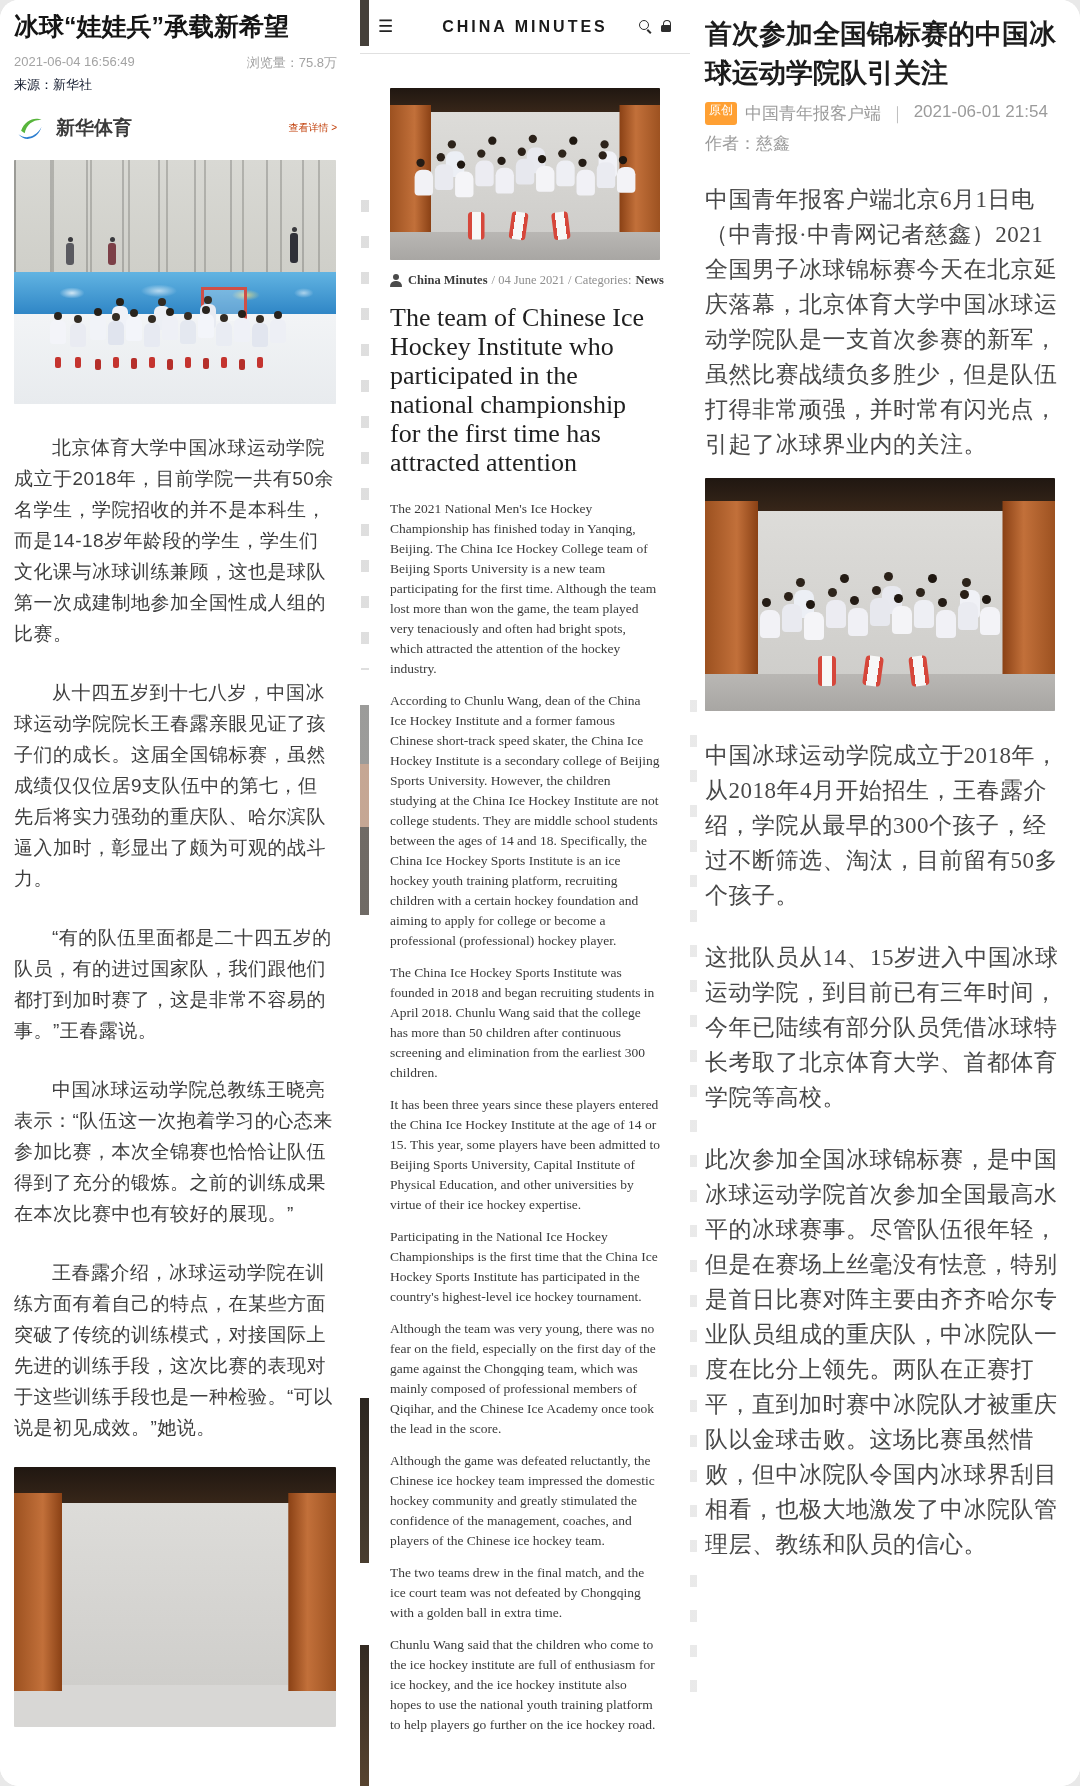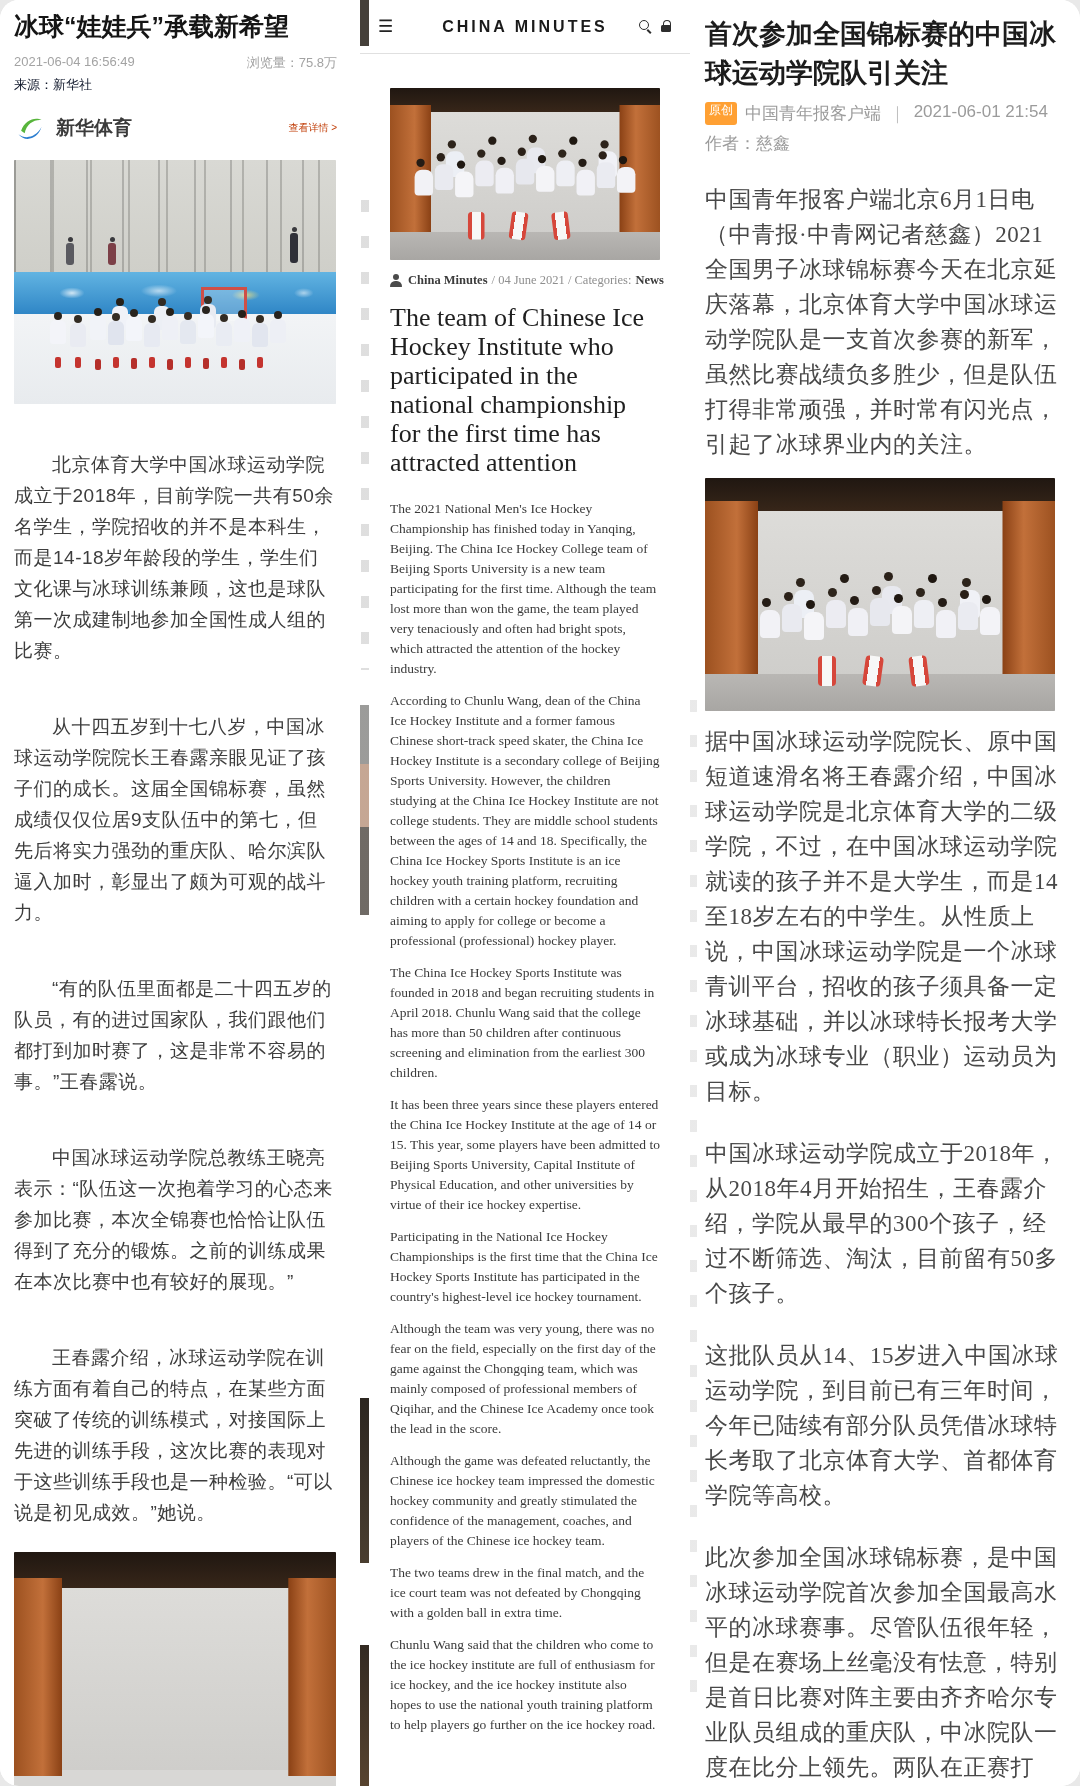--- a/index.html
+++ b/index.html
@@ -8,21 +8,21 @@
 
   
   .col-left { position:absolute; left:0; top:0; width:352px; height:100%; background:#fff; padding:8px 15px 0 14px; }
   .l-title { font-size:25px; font-weight:700; color:#151515; line-height:36px; }
   .l-meta { display:flex; justify-content:space-between; margin-top:10px; font-size:13px; color:#a3a3a3; }
   .l-source { margin-top:4px; font-size:13px; color:#0f172a; }
   .l-pubrow { margin-top:18px; display:flex; align-items:center; }
   .l-pubrow .logo { width:32px; height:32px; margin-right:10px; }
   .l-brand { font-size:19px; font-weight:700; color:#3b3b3b; }
   .l-more { margin-left:auto; font-size:10px; color:#c2410c; }
-  .l-p { margin-top:45px; font-size:19px; line-height:31px; color:#3d3d3d; text-indent:2em; letter-spacing:.5px; }
+  .l-p { margin-top:28px; font-size:19px; line-height:31px; color:#3d3d3d; text-indent:2em; letter-spacing:.5px; }
   .l-p.first { margin-top:30px; }
 
   
   .col-mid { position:absolute; left:360px; top:0; width:330px; height:100%; background:#fff; }
   .m-header { height:54px; border-bottom:1px solid #e0e0e0; position:relative; display:flex; align-items:center; padding:0 18px; }
   .m-menu { font-size:17px; color:#222; cursor:pointer; }
   .m-sitename { position:absolute; left:0; right:0; text-align:center; font-size:16px; font-weight:700; letter-spacing:3px; color:#1a1a1a; }
   .m-hicons { margin-left:auto; display:flex; align-items:center; gap:9px; position:relative; z-index:2; }
   .icon-search { width:13px; height:14px; position:relative; display:inline-block; }
   .icon-search::before { content:""; position:absolute; left:0; top:0; width:8px; height:8px; border:1.6px solid #2d2d2d; border-radius:50%; }
@@ -240,21 +240,20 @@
       <div class="lk-floor"></div>
       <div class="lk-crowd">
         <i class="lk-bodies"></i>
           <i class="lk-heads"></i>
         <div class="lk-pad p1"></div>
           <div class="lk-pad p2"></div>
           <div class="lk-pad p3"></div>
       </div>
     </div>
 
-    <p class="r-p p-after-photo">据中国冰球运动学院院长、原中国短道速滑名将王春露介绍，中国冰球运动学院是北京体育大学的二级学院，不过，在中国冰球运动学院就读的孩子并不是大学生，而是14至18岁左右的中学生。从性质上说，中国冰球运动学院是一个冰球青训平台，招收的孩子须具备一定冰球基础，并以冰球特长报考大学或成为冰球专业（职业）运动员为目标。</p>
     <p class="r-p">中国冰球运动学院成立于2018年，从2018年4月开始招生，王春露介绍，学院从最早的300个孩子，经过不断筛选、淘汰，目前留有50多个孩子。</p>
     <p class="r-p">这批队员从14、15岁进入中国冰球运动学院，到目前已有三年时间，今年已陆续有部分队员凭借冰球特长考取了北京体育大学、首都体育学院等高校。</p>
     <p class="r-p">此次参加全国冰球锦标赛，是中国冰球运动学院首次参加全国最高水平的冰球赛事。尽管队伍很年轻，但是在赛场上丝毫没有怯意，特别是首日比赛对阵主要由齐齐哈尔专业队员组成的重庆队，中冰院队一度在比分上领先。两队在正赛打平，直到加时赛中冰院队才被重庆队以金球击败。这场比赛虽然惜败，但中冰院队令国内冰球界刮目相看，也极大地激发了中冰院队管理层、教练和队员的信心。</p>
   </div>
 
   <div class="artifact art-m1"></div>
   <div class="artifact art-m5"></div>
   <div class="artifact art-m2"></div>
   <div class="artifact art-m3"></div>
   <div class="artifact art-m4"></div>

